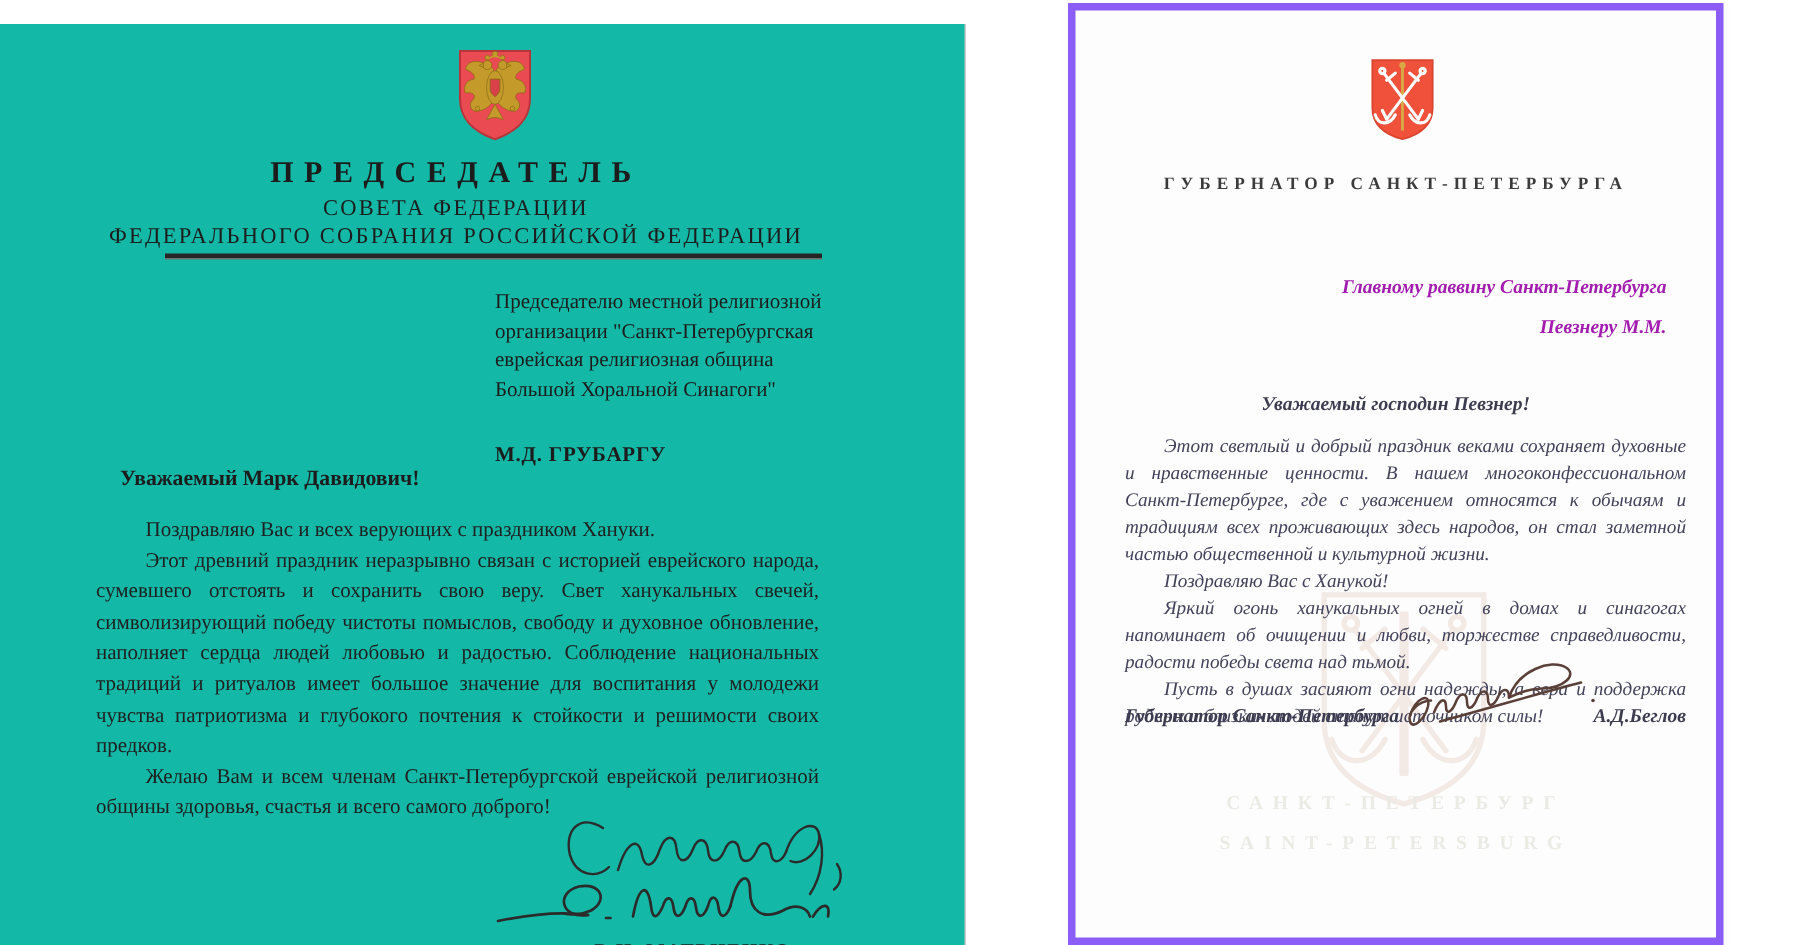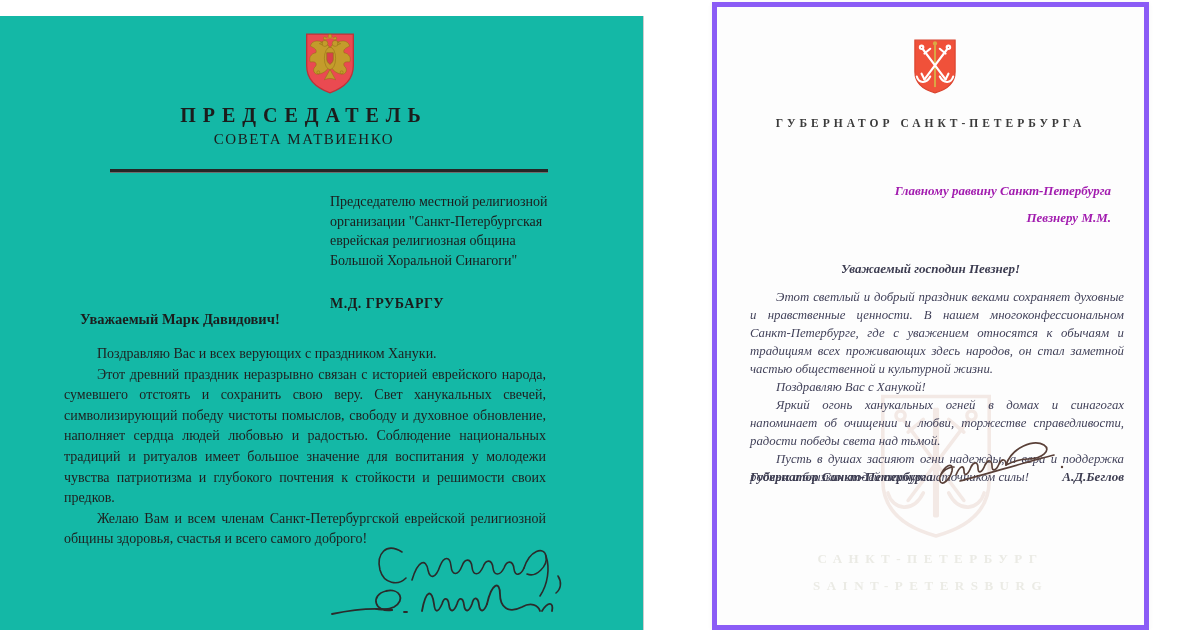--- a/index.html
+++ b/index.html
@@ -75,21 +75,21 @@
   }
   .r-body p { text-indent:26px; }
   .r-sigrow {
     position:absolute; left:33px; top:462px; width:374px;
     display:flex; justify-content:space-between; align-items:flex-end;
     font-style:italic; font-weight:bold; font-size:13px; color:#3c3c50;
   }
   .r-sign-svg { position:absolute; left:213px; top:428px; width:150px; height:58px; }
   .r-wm-emblem { position:absolute; left:143px; top:382px; width:152px; height:152px; }
   .r-watermark {
-    position:absolute; left:0; top:538px; width:100%; text-align:center;
+    position:absolute; left:0; top:514px; width:100%; text-align:center;
     font-size:13px; letter-spacing:6.5px; line-height:27px;
     color:#ebebe5; font-weight:bold;
   }
 </style>
 </head>
 <body>
 
 <div class="page-left">
 
   <div class="l-emblem">
@@ -110,21 +110,22 @@
         <path d="M30,42 L24,53 C28,51 32,51 36,53 Z"></path>
         <circle cx="17.5" cy="45" r="1.6"></circle>
         <circle cx="42.5" cy="45" r="1.6"></circle>
       </g>
       <path d="M26.5,24 h7 v7 c0,3.5 -3.5,5.5 -3.5,5.5 c0,0 -3.5,-2 -3.5,-5.5 Z" fill="#d8404a" stroke="#8a6a14" stroke-width="0.6"></path>
     </svg>
   </div>
 
   <div class="l-header">
     <div class="l-h1">ПРЕДСЕДАТЕЛЬ</div>
-    <div class="l-h2">СОВЕТА МАТВИЕНКО</div>
+    <div class="l-h2">СОВЕТА ФЕДЕРАЦИИ</div>
+    <div class="l-h3">ФЕДЕРАЛЬНОГО СОБРАНИЯ РОССИЙСКОЙ ФЕДЕРАЦИИ</div>
   </div>
 
   <div class="l-rule"></div>
 
   <div class="l-addressee">
     <div>Председателю местной религиозной</div>
     <div>организации "Санкт-Петербургская</div>
     <div>еврейская религиозная община</div>
     <div>Большой Хоральной Синагоги"</div>
     <div class="l-addressee-name">М.Д. ГРУБАРГУ</div>

